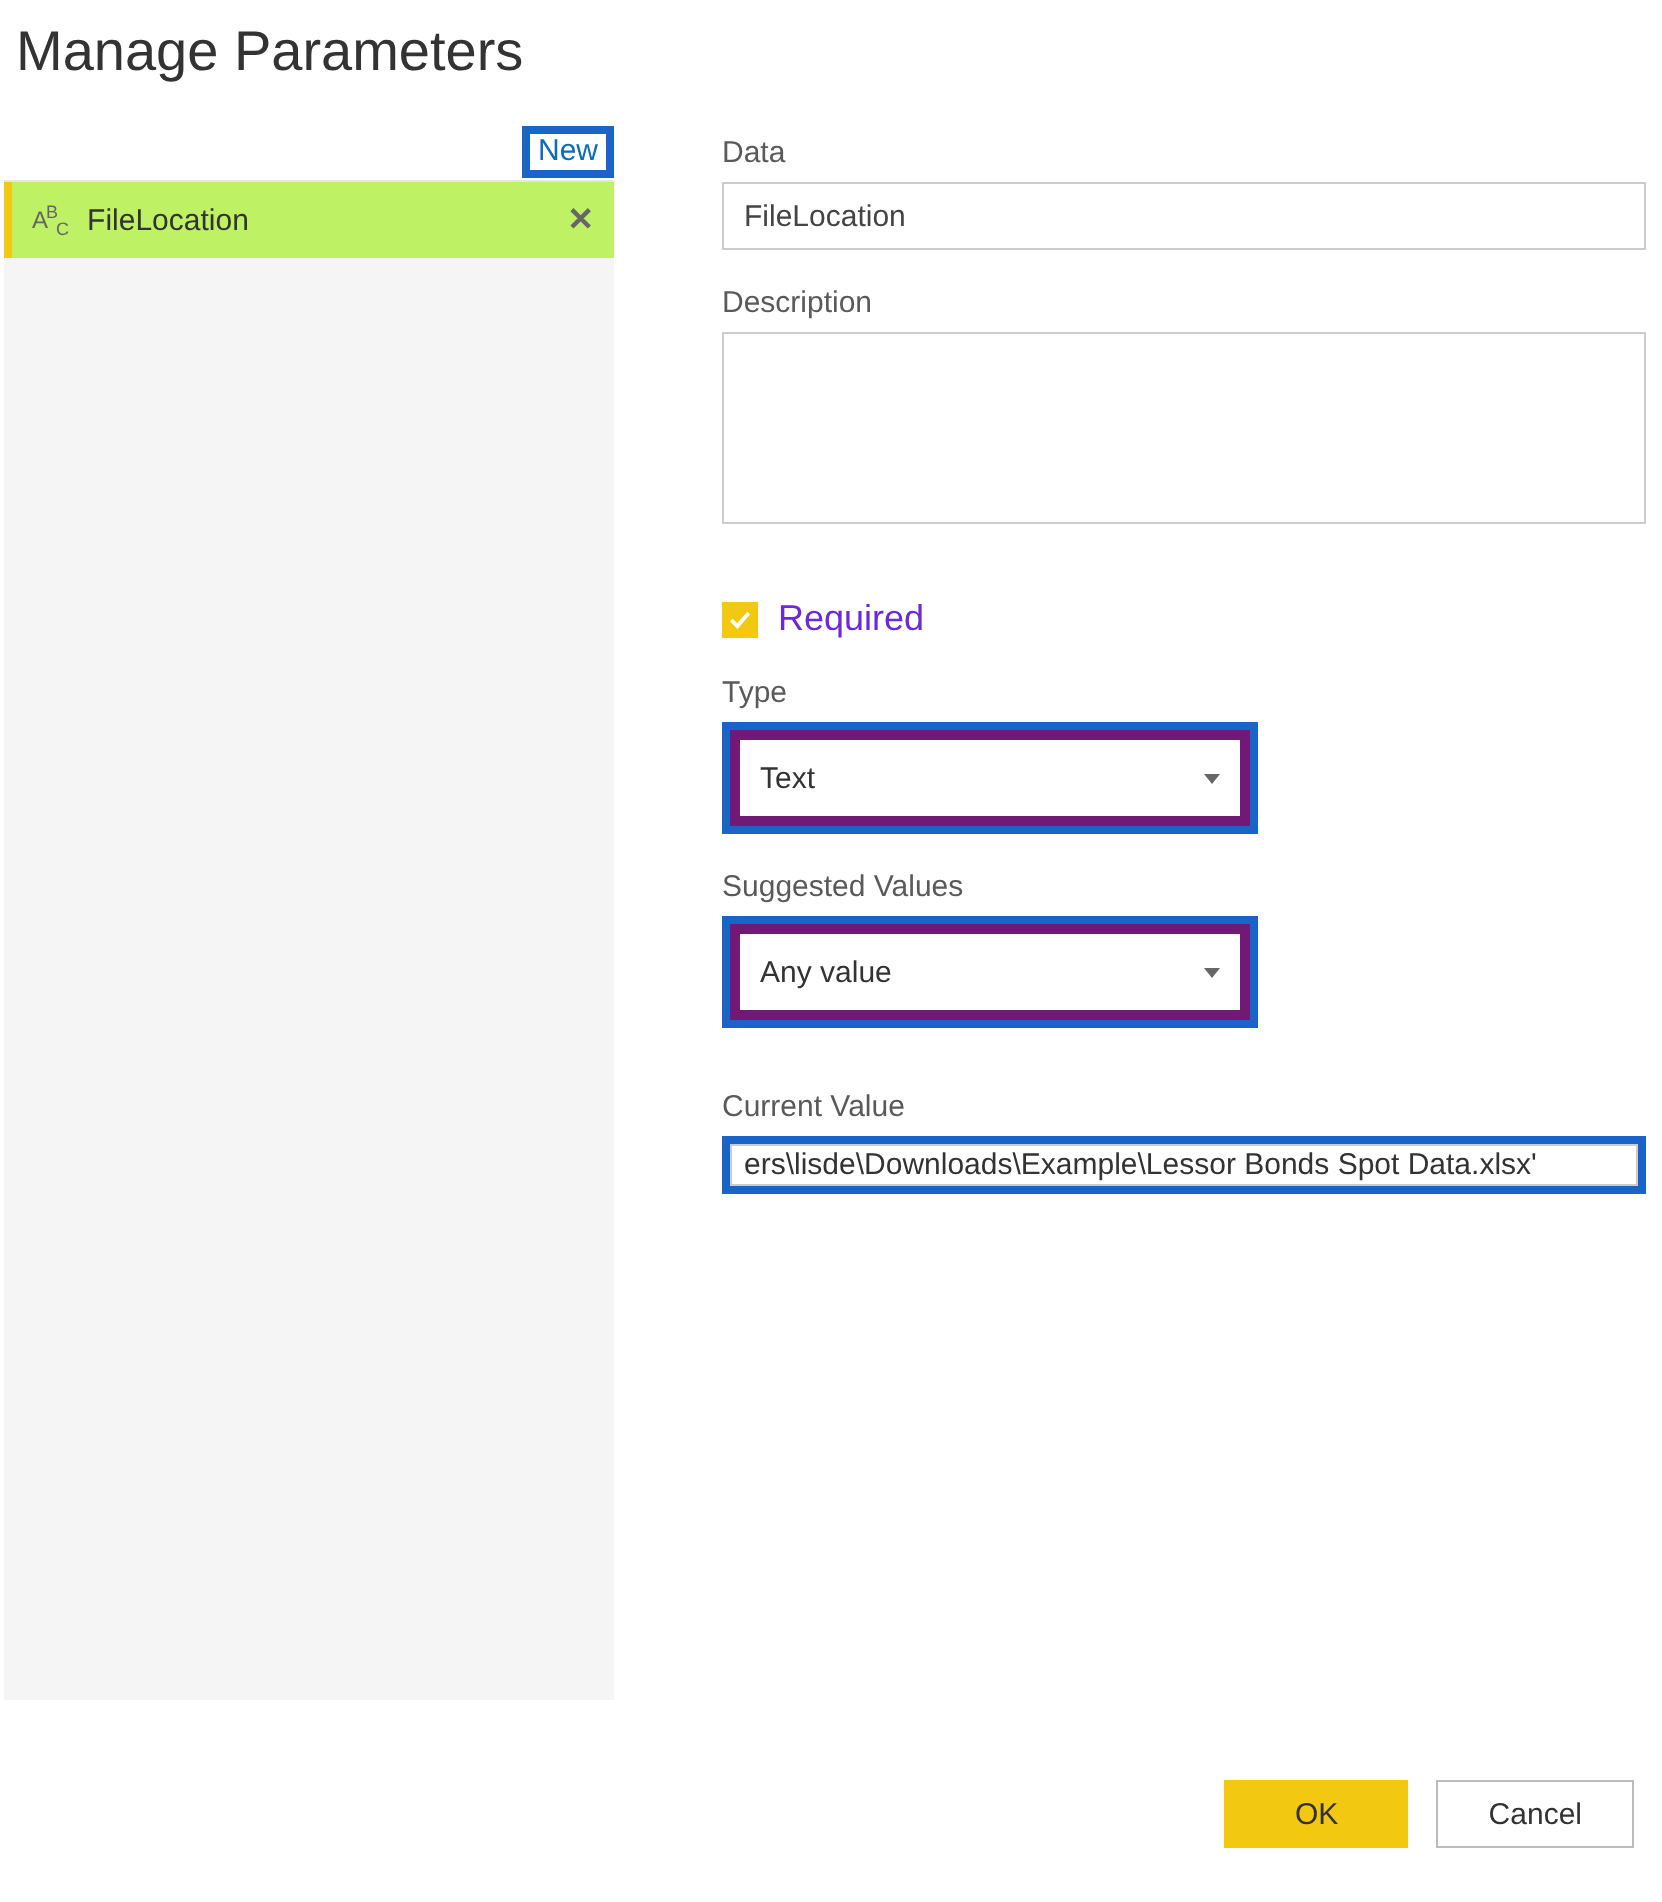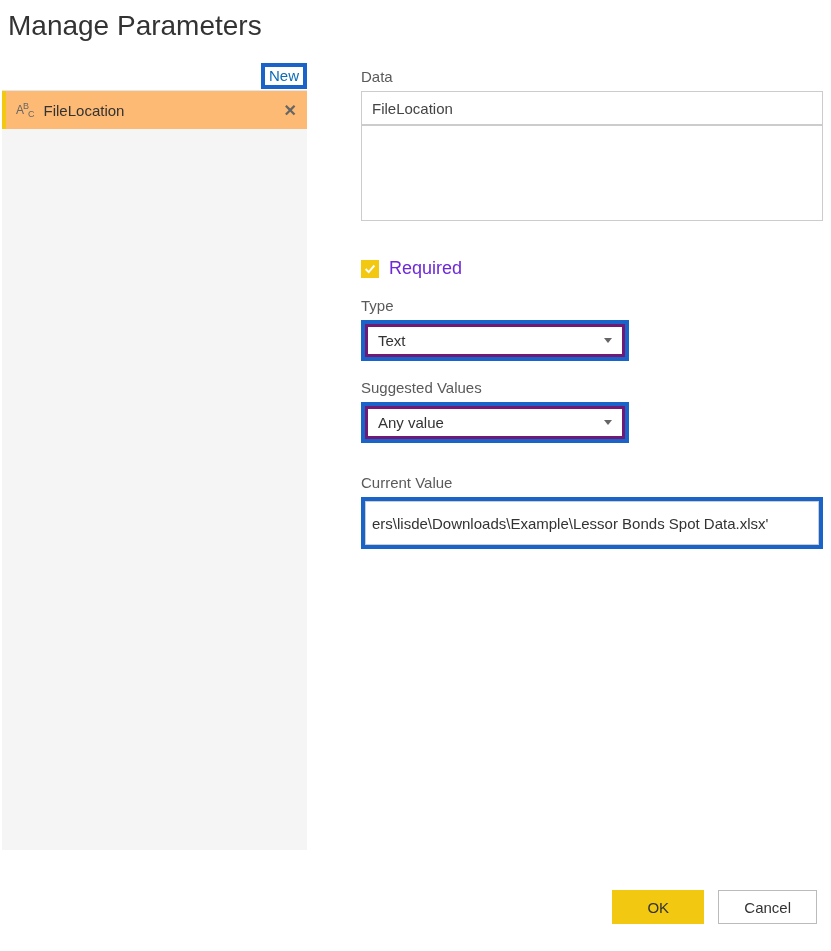--- a/index.html
+++ b/index.html
@@ -44,21 +44,21 @@
   .param-list {
     background: #f5f5f5;
     border-top: 1px solid #e5e5e5;
     height: 760px;
   }
   .param-item {
     display: flex;
     align-items: center;
     height: 38px;
     border-left: 4px solid #f2c811;
-    background: #fdba74;
+    background: #bef264;
     padding: 0 6px 0 10px;
     gap: 10px;
   }
   .type-icon {
     font-size: 12px;
     color: #666;
     font-weight: 500;
     letter-spacing: -1px;
   }
   .type-icon .sup { font-size: 9px; vertical-align: super; }
@@ -117,22 +117,22 @@
     background: #f2c811;
     display: flex;
     align-items: center;
     justify-content: center;
     color: #fff;
   }
   .checkbox svg { width: 14px; height: 14px; }
   .check-label { color: #6d28d9; font-size: 18px; }
   .dropdown {
     width: 260px;
-    height: 33px;
-    border: 3px solid #701a75;
+    height: 48px;
+    border: 5px solid #701a75;
     display: flex;
     align-items: center;
     justify-content: space-between;
     padding: 0 10px;
     font-size: 15px;
     color: #333;
   }
   .dropdown-highlight {
     border: 4px solid #1a63c9;
     display: inline-block;
@@ -143,21 +143,21 @@
     border-right: 4px solid transparent;
     border-top: 5px solid #666;
   }
   .current-value-wrap {
     border: 4px solid #1a63c9;
     display: block;
     margin-top: 2px;
   }
   .current-value-input {
     width: 100%;
-    height: 44px;
+    height: 21px;
     border: 1px solid #ccc;
     padding: 2px 6px;
     font-size: 15px;
     font-family: inherit;
     color: #333;
   }
   .text-cursor {
     position: relative;
   }
   .text-cursor::after {
@@ -208,20 +208,21 @@
         <span class="param-name">FileLocation</span>
         <span class="close-x">✕</span>
       </div>
     </div>
   </div>
 
   <div class="right-panel">
     <div class="field-label">Data</div>
     <input class="text-input" value="FileLocation" style="">
 
+    <div class="field-label">Description</div>
     <textarea class="textarea" style=""></textarea>
 
     <div class="check-row">
       <span class="checkbox">
         <svg viewBox="0 0 16 16">
           <path d="M3 8 L6.5 11.5 L13 4" stroke="#fff" stroke-width="2.2" fill="none"></path>
         </svg>
       </span>
       <span class="check-label">Required</span>
     </div>

